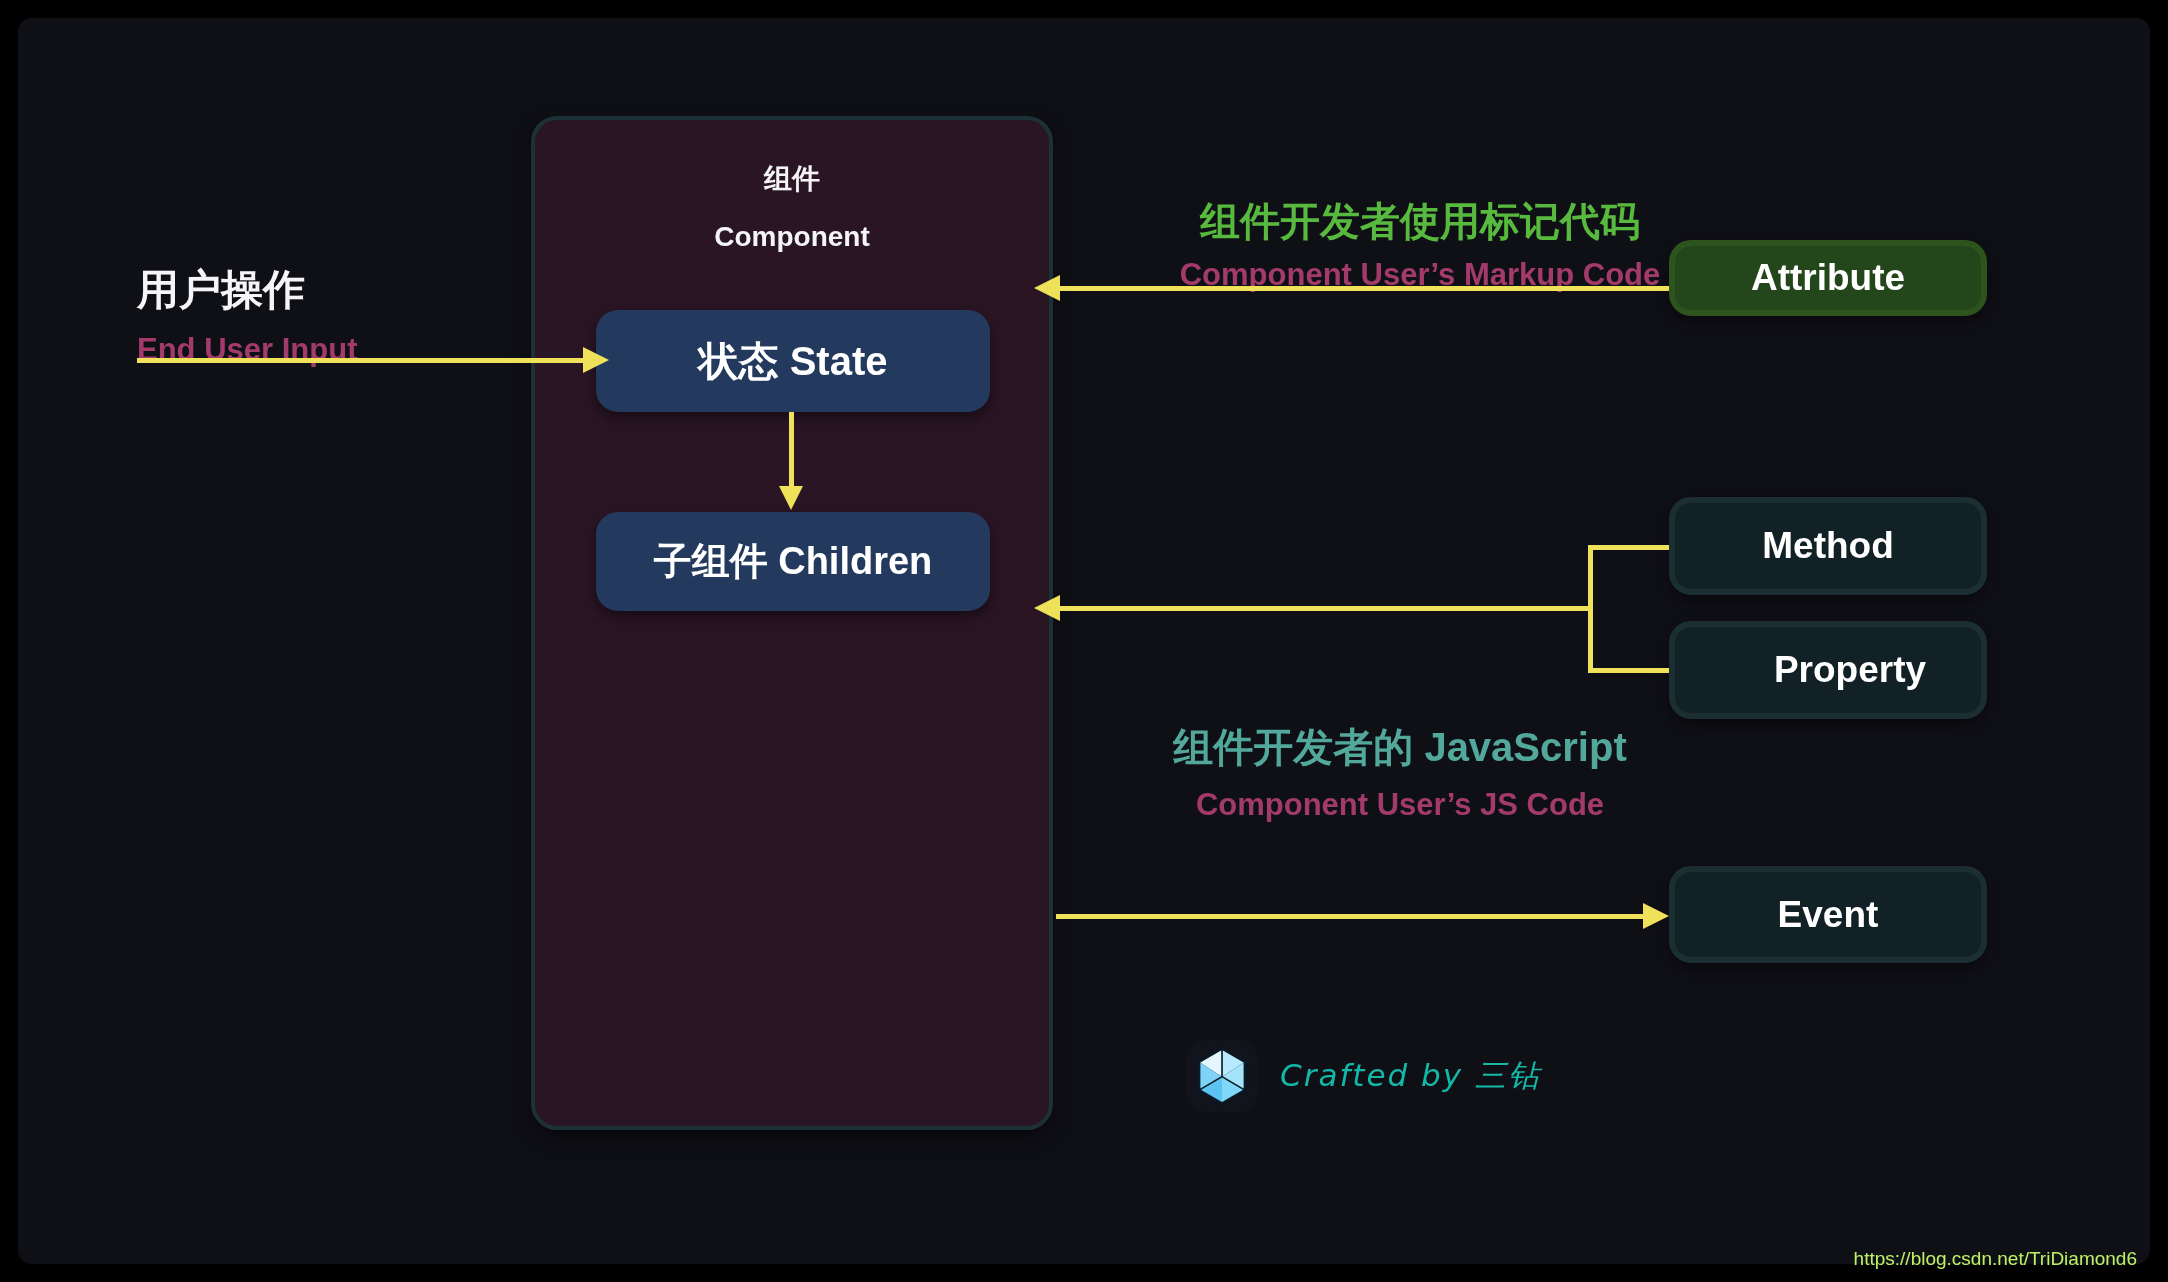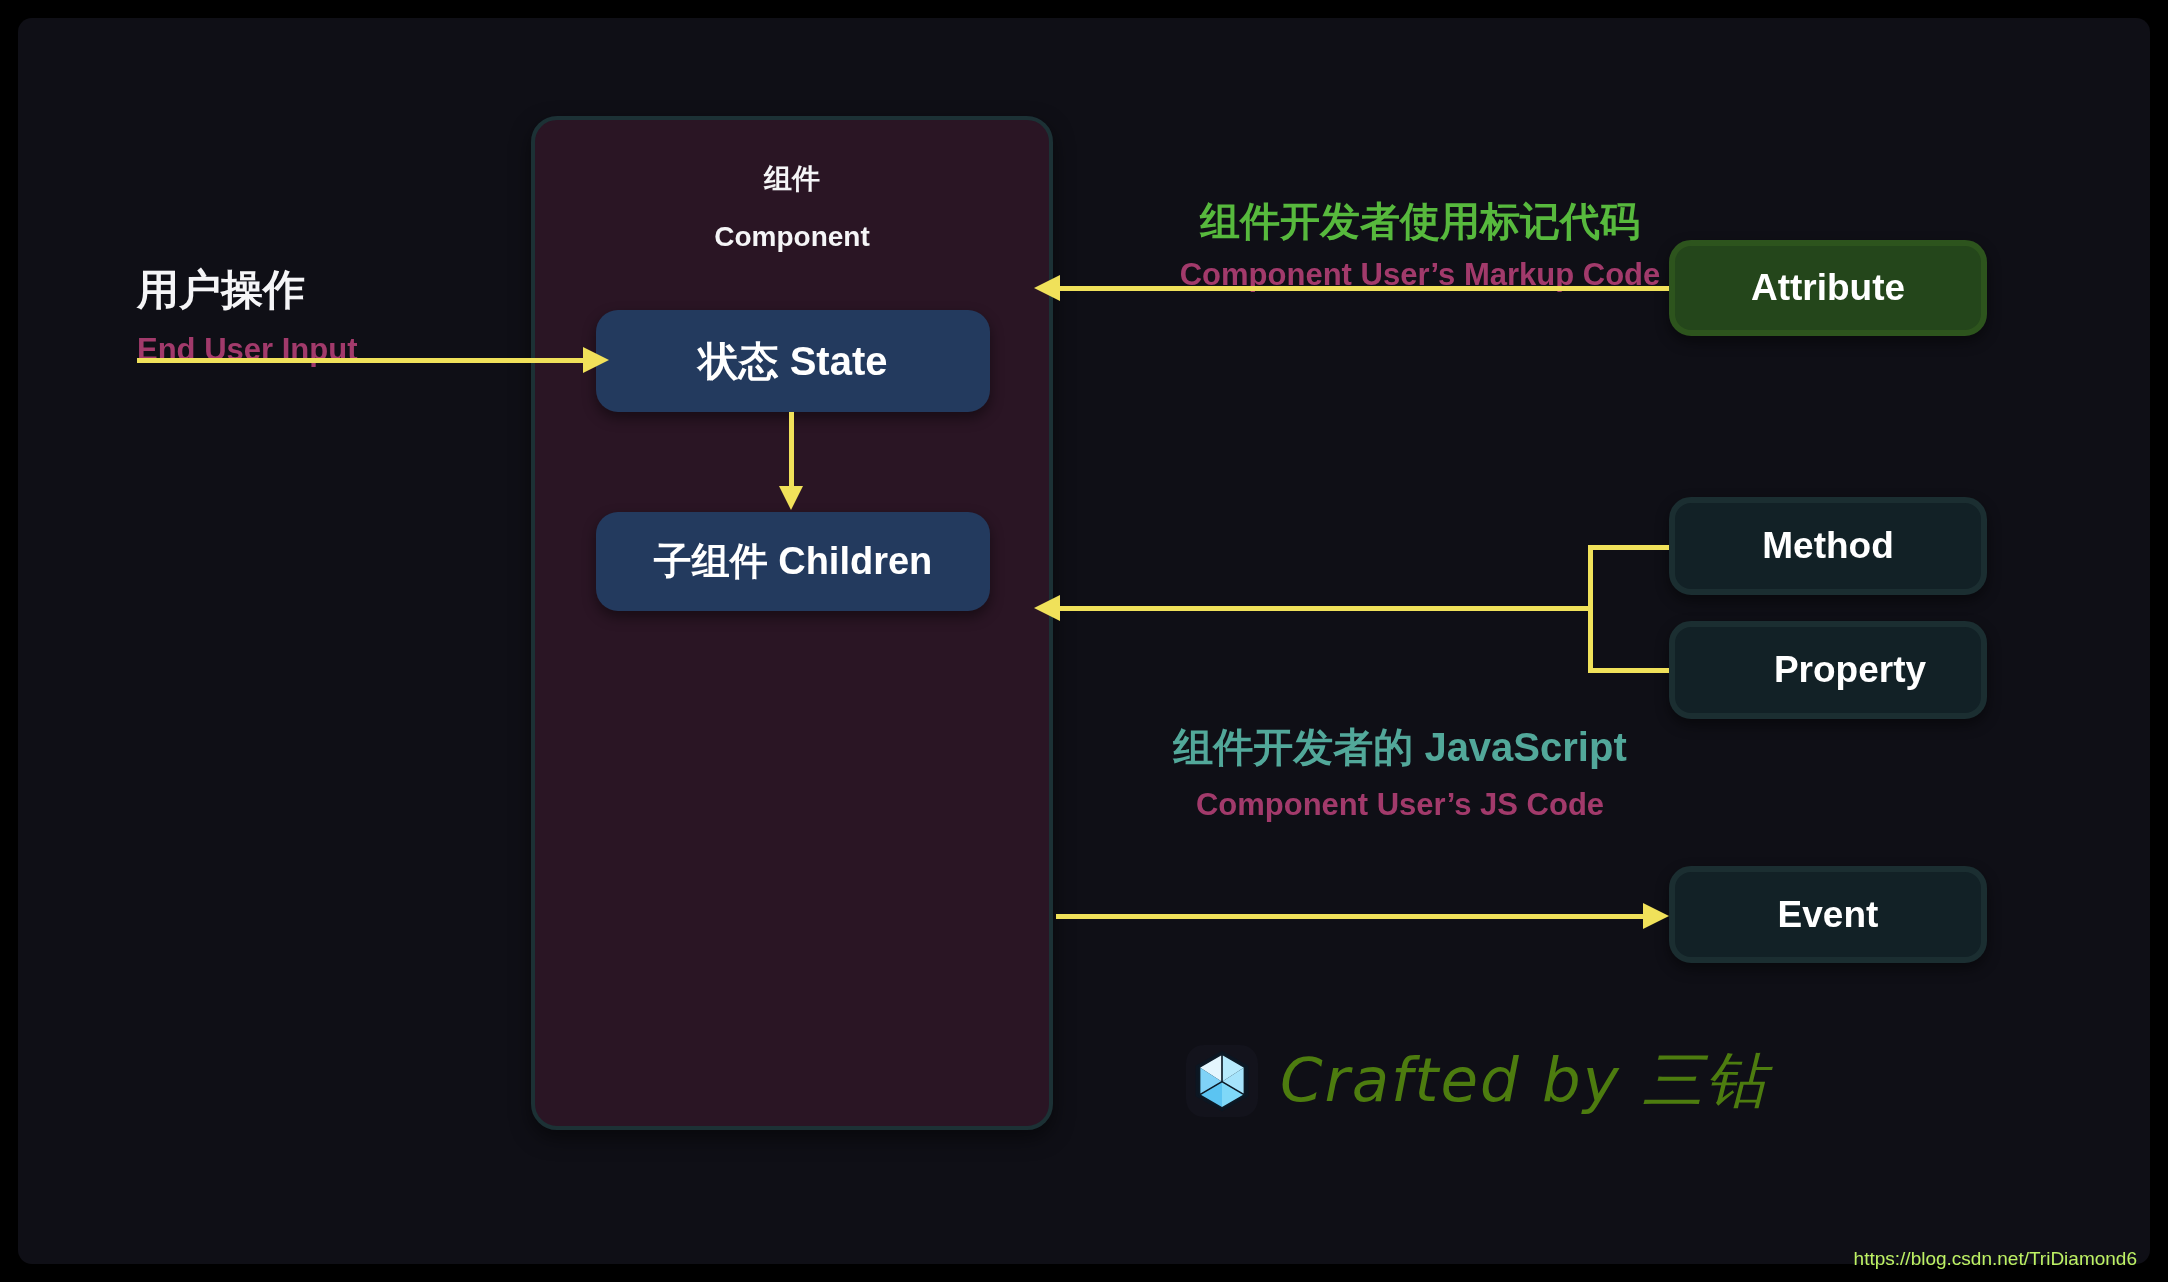--- a/index.html
+++ b/index.html
@@ -73,21 +73,21 @@
     box-shadow: 0 6px 14px rgba(0,0,0,0.45);
   }
   .green-node {
     background: #24461b;
     border: 6px solid #2d541d;
   }
   .dark-node {
     background: #122126;
     border: 6px solid #1b2e31;
   }
-  .attribute-node { top: 240px; height: 96px; align-items: center; }
+  .attribute-node { top: 240px; height: 76px; align-items: center; }
   .method-node    { top: 497px; height: 98px; }
   .property-node  { top: 621px; height: 98px; padding-left: 44px; }
   .event-node     { top: 866px; height: 97px; }
 
   
   .left-annotation {
     position: absolute;
     left: 137px; top: 262px;
   }
   .left-annotation .zh { color: #f5f5f7; font-size: 42px; font-weight: bold; }
@@ -143,22 +143,22 @@
     align-items: center;
     gap: 22px;
   }
   .credit .cube-wrap {
     width: 72px; height: 72px;
     background: #13131c;
     border-radius: 18px;
     display: flex; align-items: center; justify-content: center;
   }
   .credit .credit-text {
-    color: #4d7c0f;
-    font-size: 61px;
+    color: #14b8a6;
+    font-size: 31px;
     font-style: italic;
     letter-spacing: 2px;
     font-family: "DejaVu Sans", sans-serif;
   }
 
   .watermark {
     position: absolute;
     right: 31px; top: 1248px;
     color: #bef264;
     font-size: 19px;

